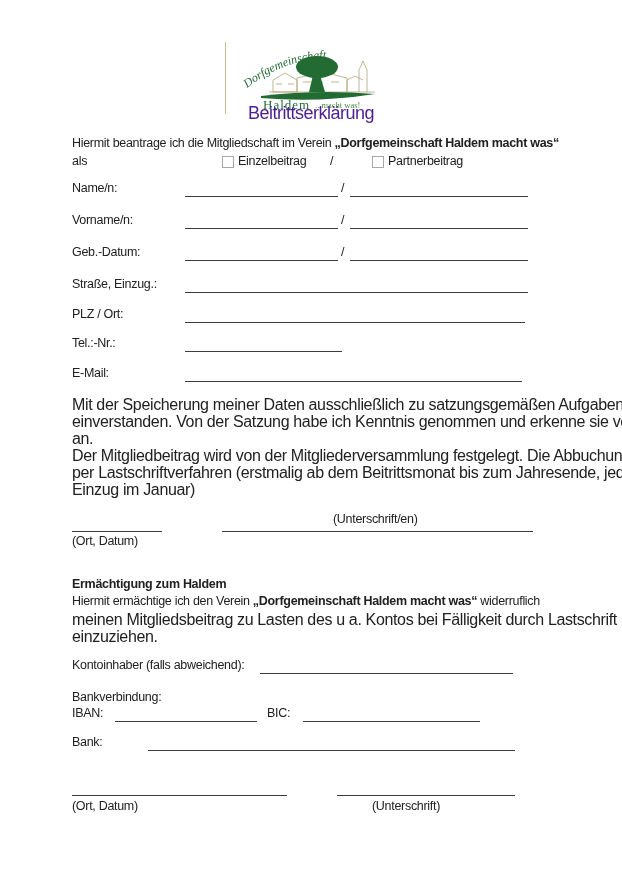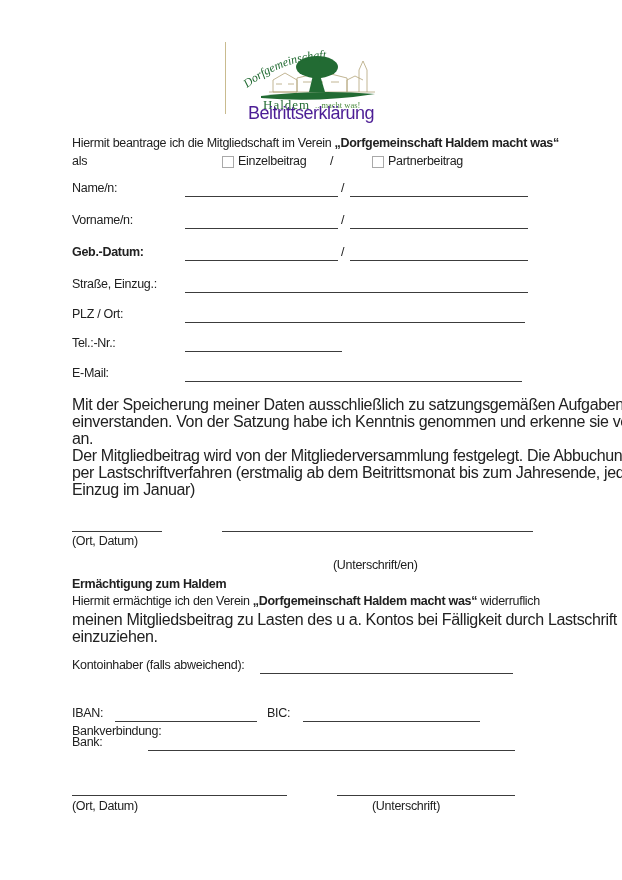--- a/index.html
+++ b/index.html
@@ -80,21 +80,21 @@
   <div class="abs txt" style="left:72px;top:181px;">Name/n:</div>
   <div class="abs uline" style="left:185px;top:181px;width:153px;"></div>
   <div class="abs txt" style="left:341px;top:181px;">/</div>
   <div class="abs uline" style="left:350px;top:181px;width:178px;"></div>
 
   <div class="abs txt" style="left:72px;top:213px;">Vorname/n:</div>
   <div class="abs uline" style="left:185px;top:213px;width:153px;"></div>
   <div class="abs txt" style="left:341px;top:213px;">/</div>
   <div class="abs uline" style="left:350px;top:213px;width:178px;"></div>
 
-  <div class="abs txt" style="left:72px;top:245px;font-weight:bold;">Geb.-Datum:</div>
+  <div class="abs txt" style="left:72px;top:245px;">Geb.-Datum:</div>
   <div class="abs uline" style="left:185px;top:245px;width:153px;"></div>
   <div class="abs txt" style="left:341px;top:245px;">/</div>
   <div class="abs uline" style="left:350px;top:245px;width:178px;"></div>
 
   <div class="abs txt" style="left:72px;top:277px;">Straße, Einzug.:</div>
   <div class="abs uline" style="left:185px;top:277px;width:343px;"></div>
 
   <div class="abs txt" style="left:72px;top:307px;">PLZ / Ort:</div>
   <div class="abs uline" style="left:185px;top:307px;width:340px;"></div>
 
@@ -107,33 +107,33 @@
   <div class="abs para" style="left:72px;top:396px;">Mit der Speicherung meiner Daten ausschließlich zu satzungsgemäßen Aufgaben bin ich
 einverstanden. Von der Satzung habe ich Kenntnis genommen und erkenne sie verbindlich
 an.
 Der Mitgliedbeitrag wird von der Mitgliederversammlung festgelegt. Die Abbuchung erfolgt
 per Lastschriftverfahren (erstmalig ab dem Beitrittsmonat bis zum Jahresende, jeder weitere
 Einzug im Januar)</div>
 
   <div class="abs uline" style="left:72px;top:516px;width:90px;"></div>
   <div class="abs uline" style="left:222px;top:516px;width:311px;"></div>
   <div class="abs caption" style="left:72px;top:534px;">(Ort, Datum)</div>
-  <div class="abs caption" style="left:333px;top:558px;">(Unterschrift/en)</div>
+  <div class="abs caption" style="left:333px;top:512px;">(Unterschrift/en)</div>
 
   <div class="abs txt b" style="left:72px;top:577px;">Ermächtigung zum Haldem</div>
   <div class="abs txt" style="left:72px;top:594px;">
     <span>Hiermit ermächtige ich den Verein </span><span class="b">„Dorfgemeinschaft Haldem macht was“</span><span> widerruflich</span>
   </div>
   <div class="abs txt" style="left:72px;top:658px;">Kontoinhaber (falls abweichend):</div>
 
   <div class="abs para" style="left:72px;top:611px;">meinen Mitgliedsbeitrag zu Lasten des u a. Kontos bei Fälligkeit durch Lastschrift
 einzuziehen.</div>
   <div class="abs uline" style="left:260px;top:658px;width:253px;"></div>
 
-  <div class="abs txt" style="left:72px;top:724px;">Bankverbindung:</div>
+  <div class="abs txt" style="left:72px;top:690px;">Bankverbindung:</div>
 
   <div class="abs txt" style="left:72px;top:706px;">IBAN:</div>
   <div class="abs uline" style="left:115px;top:706px;width:142px;"></div>
   <div class="abs txt" style="left:267px;top:706px;">BIC:</div>
   <div class="abs uline" style="left:303px;top:706px;width:177px;"></div>
 
   <div class="abs txt" style="left:72px;top:735px;">Bank:</div>
   <div class="abs uline" style="left:148px;top:735px;width:367px;"></div>
 
   <div class="abs uline" style="left:72px;top:780px;width:215px;"></div>

